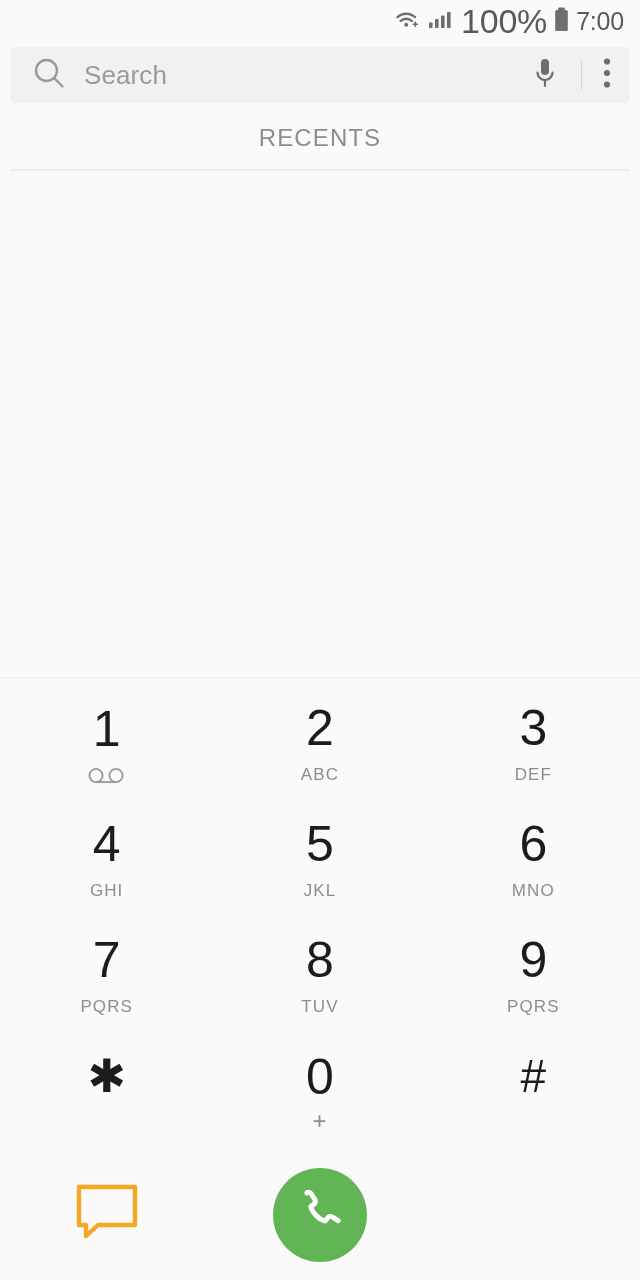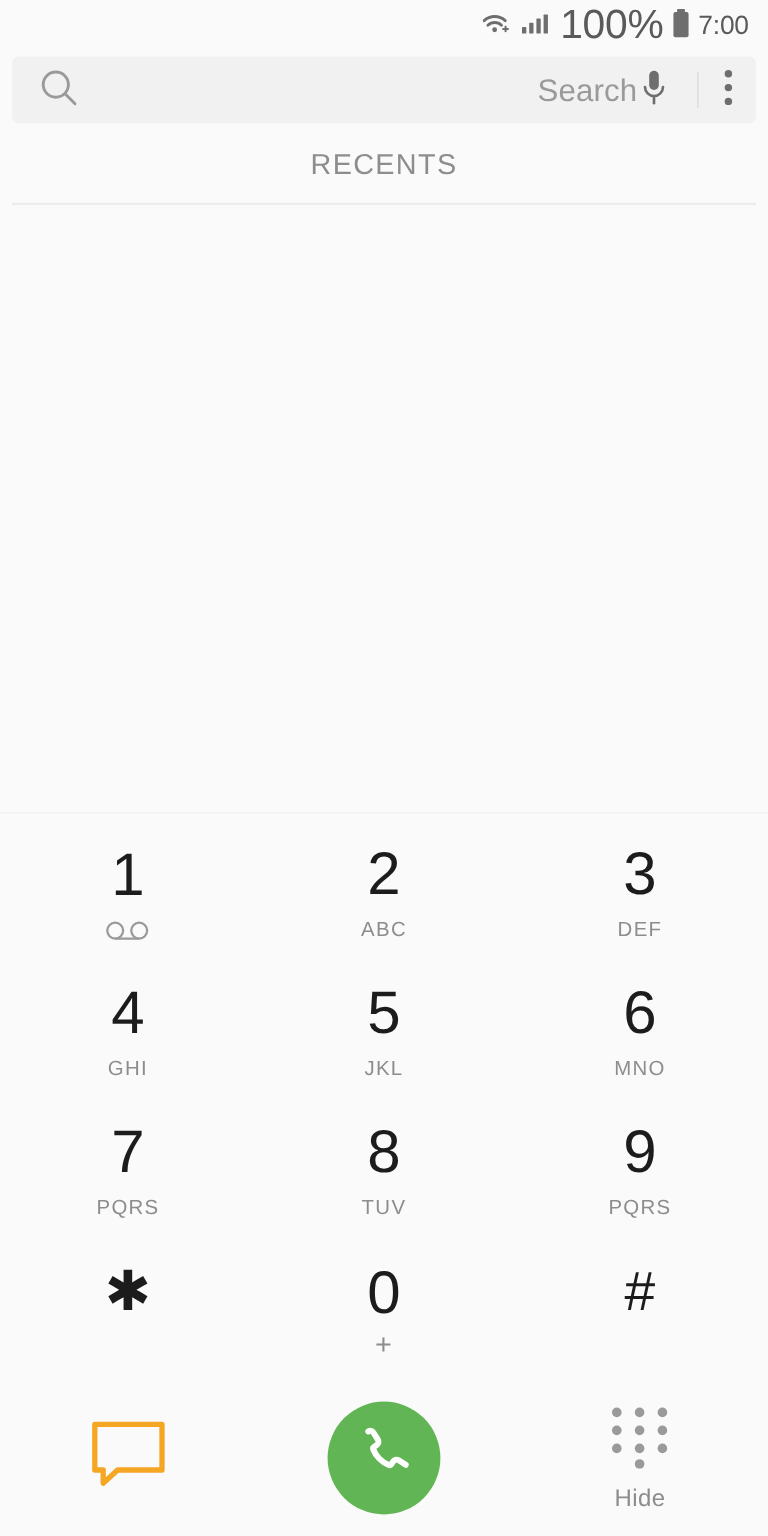--- a/index.html
+++ b/index.html
@@ -44,37 +44,36 @@
   .battery-pct {
     font-size: 34px;
     color: #5a5a5a;
     letter-spacing: -0.2px;
     line-height: 1;
     position: relative;
     top: -1px;
   }
   .battery-icon { display:block; }
   .clock {
-    font-size: 22px;
+    font-size: 25px;
     color: #5a5a5a;
     letter-spacing: -0.2px;
     line-height: 1;
     position: relative;
     top: -1px;
   }
 
   
   .search-wrap {
     flex: 0 0 62px;
     padding: 0 10px;
     box-sizing: border-box;
     background: #fafafa;
     display: flex;
     align-items: center;
-    text-align: right;
   }
   .search-field {
     height: 56px;
     width: 100%;
     background: #f1f1f1;
     border-radius: 6px;
     display: flex;
     align-items: center;
     box-sizing: border-box;
     padding: 0 18px 0 22px;
@@ -367,35 +366,16 @@
       <div class="action">
         <div class="call-btn">
           <span>
             <svg width="50" height="50" viewBox="0 0 50 50">
               <path d="M16.2 7.5 c1.6-1.1 3.6-0.7 4.6 0.9 l4.1 6.4 c1 1.6 0.6 3.7-0.9 4.8 l-2.6 1.9 c-0.7 0.5-1 1.4-0.7 2.2 c1.1 3 3 5.9 5.6 8.5 c2.6 2.6 5.5 4.5 8.5 5.6 c0.8 0.3 1.7 0 2.2-0.7 l1.9-2.6 c1.1-1.5 3.2-1.9 4.8-0.9 l6.4 4.1" fill="none" stroke="#ffffff" stroke-width="5.4" stroke-linecap="round" stroke-linejoin="round" transform="translate(-3,-2) scale(0.92)"></path>
             </svg>
           </span>
         </div>
       </div>
 
-      <div class="action">
-        <span class="keypad-dots">
-          <svg width="56" height="54" viewBox="0 0 56 54">
-            <g fill="#9a9a9a">
-              <circle cx="9" cy="7" r="4"></circle>
-              <circle cx="28" cy="7" r="4"></circle>
-              <circle cx="47" cy="7" r="4"></circle>
-              <circle cx="9" cy="22" r="4"></circle>
-              <circle cx="28" cy="22" r="4"></circle>
-              <circle cx="47" cy="22" r="4"></circle>
-              <circle cx="9" cy="37" r="4"></circle>
-              <circle cx="28" cy="37" r="4"></circle>
-              <circle cx="47" cy="37" r="4"></circle>
-              <circle cx="28" cy="50" r="4"></circle>
-            </g>
-          </svg>
-        </span>
-        <span class="hide-label">Hide</span>
-      </div>
     </div>
   </div>
 
 </div>
 
 </body></html>

